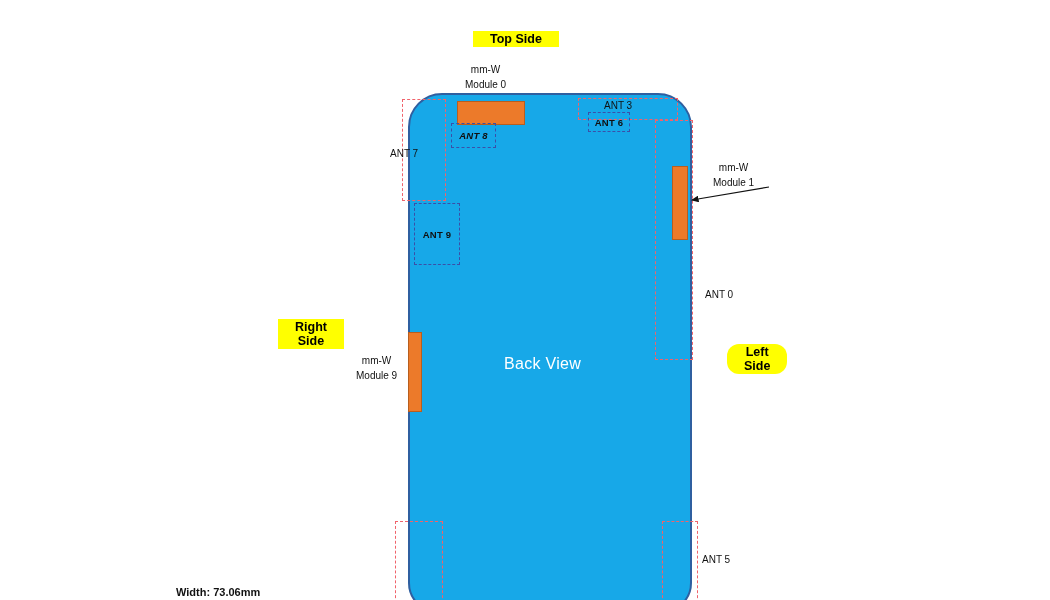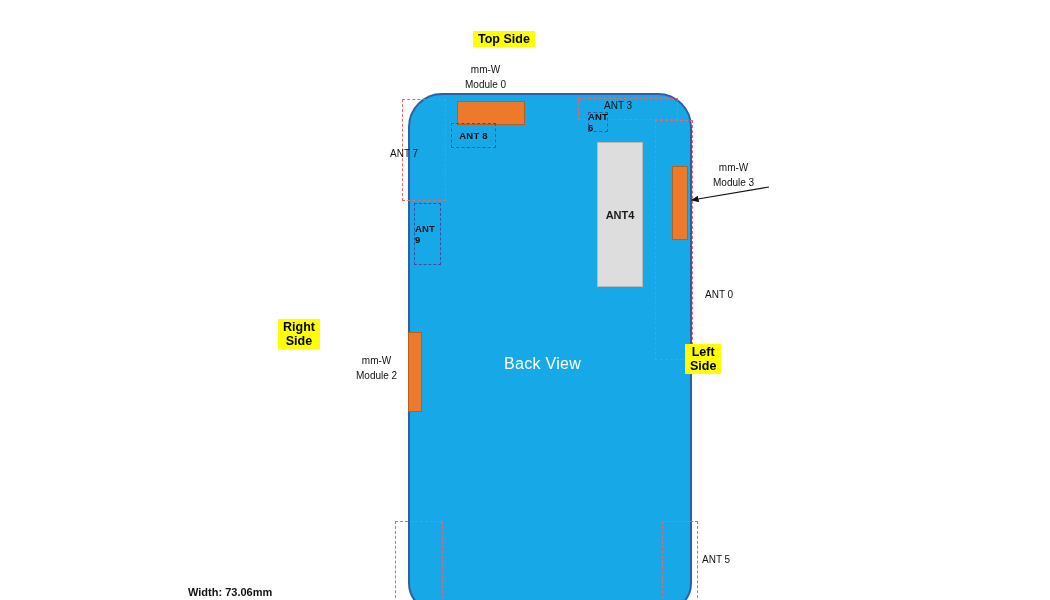--- a/index.html
+++ b/index.html
@@ -72,23 +72,23 @@
     z-index: 12;
     background: transparent;
   }
   .dbox.red  { border: 1.4px dashed #f0636b; }
   .dbox.blue { border: 1.4px dashed #3b4fa8; }
 
   
   .box-ant7  { left: 402px; top:  99px; width:  44px; height: 102px; }
   .box-ant3  { left: 578px; top:  98px; width: 100px; height:  22px; }
   .box-ant0  { left: 655px; top: 120px; width:  38px; height: 240px; }
-  .box-ant9  { left: 414px; top: 203px; width:  27px; height:  62px; }
-  .box-ant8  { left: 451px; top: 123px; width:  45px; height:  25px; }
-  .box-ant6  { left: 588px; top: 112px; width:  20px; height:  20px; }
+  .box-ant9  { left: 414px; top: 203px; width:  46px; height:  62px; }
+  .box-ant8  { left: 451px; top: 123px; width:  45px; height:  25px; font-style: italic; }
+  .box-ant6  { left: 588px; top: 112px; width:  42px; height:  20px; }
   .box-bl    { left: 395px; top: 521px; width:  48px; height:  92px; }
   .box-br    { left: 662px; top: 521px; width:  36px; height:  92px; }
 
   
   .inbox-label {
     position: absolute;
     inset: 0;
     display: flex;
     align-items: center;
     justify-content: center;
@@ -109,39 +109,39 @@
   .txt.center { text-align: center; }
 
   
   .side-label {
     z-index: 18;
     background: #ffff00;
     color: #000000;
     font-size: 12.5px;
     font-weight: 700;
     line-height: 1.12;
-    padding: 1px 5px;
+    padding: 1px 17px;
     white-space: pre-line;
     text-align: center;
   }
 
   
   .back-view {
     left: 504px;
     top: 355px;
     z-index: 20;
     color: #ffffff;
     font-size: 16px;
     font-weight: 400;
     letter-spacing: .3px;
   }
 
   
   .width-text {
-    left: 188px;
+    left: 176px;
     top: 586px;
     z-index: 15;
     font-size: 11px;
     font-weight: 700;
     color: #111111;
     white-space: nowrap;
   }
 
   svg.overlay {
     position: absolute;
@@ -152,23 +152,20 @@
     pointer-events: none;
   }
 </style>
 </head>
 <body>
 
 <div id="canvas">
 
   <div class="abs phone-body"></div>
 
-  <div class="abs ant4-patch">
-    <span class="lbl">ANT4</span>
-  </div>
 
   <div class="abs mmw-module mmw-0"></div>
   <div class="abs mmw-module mmw-1"></div>
   <div class="abs mmw-module mmw-2"></div>
 
   <div class="abs dbox red box-ant7"></div>
   <div class="abs dbox red box-ant3"></div>
   <div class="abs dbox red box-ant0"></div>
   <div class="abs dbox red box-bl"></div>
   <div class="abs dbox red box-br"></div>
@@ -188,36 +185,36 @@
       <marker id="arrowhead" markerWidth="7" markerHeight="6" refX="6" refY="3" orient="auto">
         <polygon points="0 0, 7 3, 0 6" fill="#111111"></polygon>
       </marker>
     </defs>
     <line x1="769" y1="187" x2="692" y2="200" stroke="#111111" stroke-width="1.1" marker-end="url(#arrowhead)"></line>
   </svg>
 
   <div class="abs side-label" style="left:473px; top:31px;">Top Side</div>
   <div class="abs side-label" style="left:278px; top:303px;margin-top:16px;">Right
 Side</div>
-  <div class="abs side-label" style="left:685px; top:344px;">Left
+  <div class="abs side-label" style="left:727px; top:344px;border-radius:12px;">Left
 Side</div>
 
   <div class="abs txt center" style="left:465px; top:62px;">
     <div>mm-W</div>
     <div>Module 0</div>
   </div>
 
   <div class="abs txt center" style="left:713px; top:160px;">
     <div>mm-W</div>
-    <div>Module 3</div>
+    <div>Module 1</div>
   </div>
 
   <div class="abs txt center" style="left:356px; top:353px;">
     <div>mm-W</div>
-    <div>Module 2</div>
+    <div>Module 9</div>
   </div>
 
   <div class="abs txt" style="left:362px; top:146px;margin-left:28px;">ANT 7</div>
   <div class="abs txt" style="left:604px; top:74px;margin-top:24px;">ANT 3</div>
   <div class="abs txt" style="left:705px; top:287px;text-align:center;">ANT 0</div>
   <div class="abs txt" style="left:702px; top:552px;">ANT 5</div>
 
   <div class="abs back-view">Back View</div>
 
   <div class="abs width-text">Width: 73.06mm</div>

